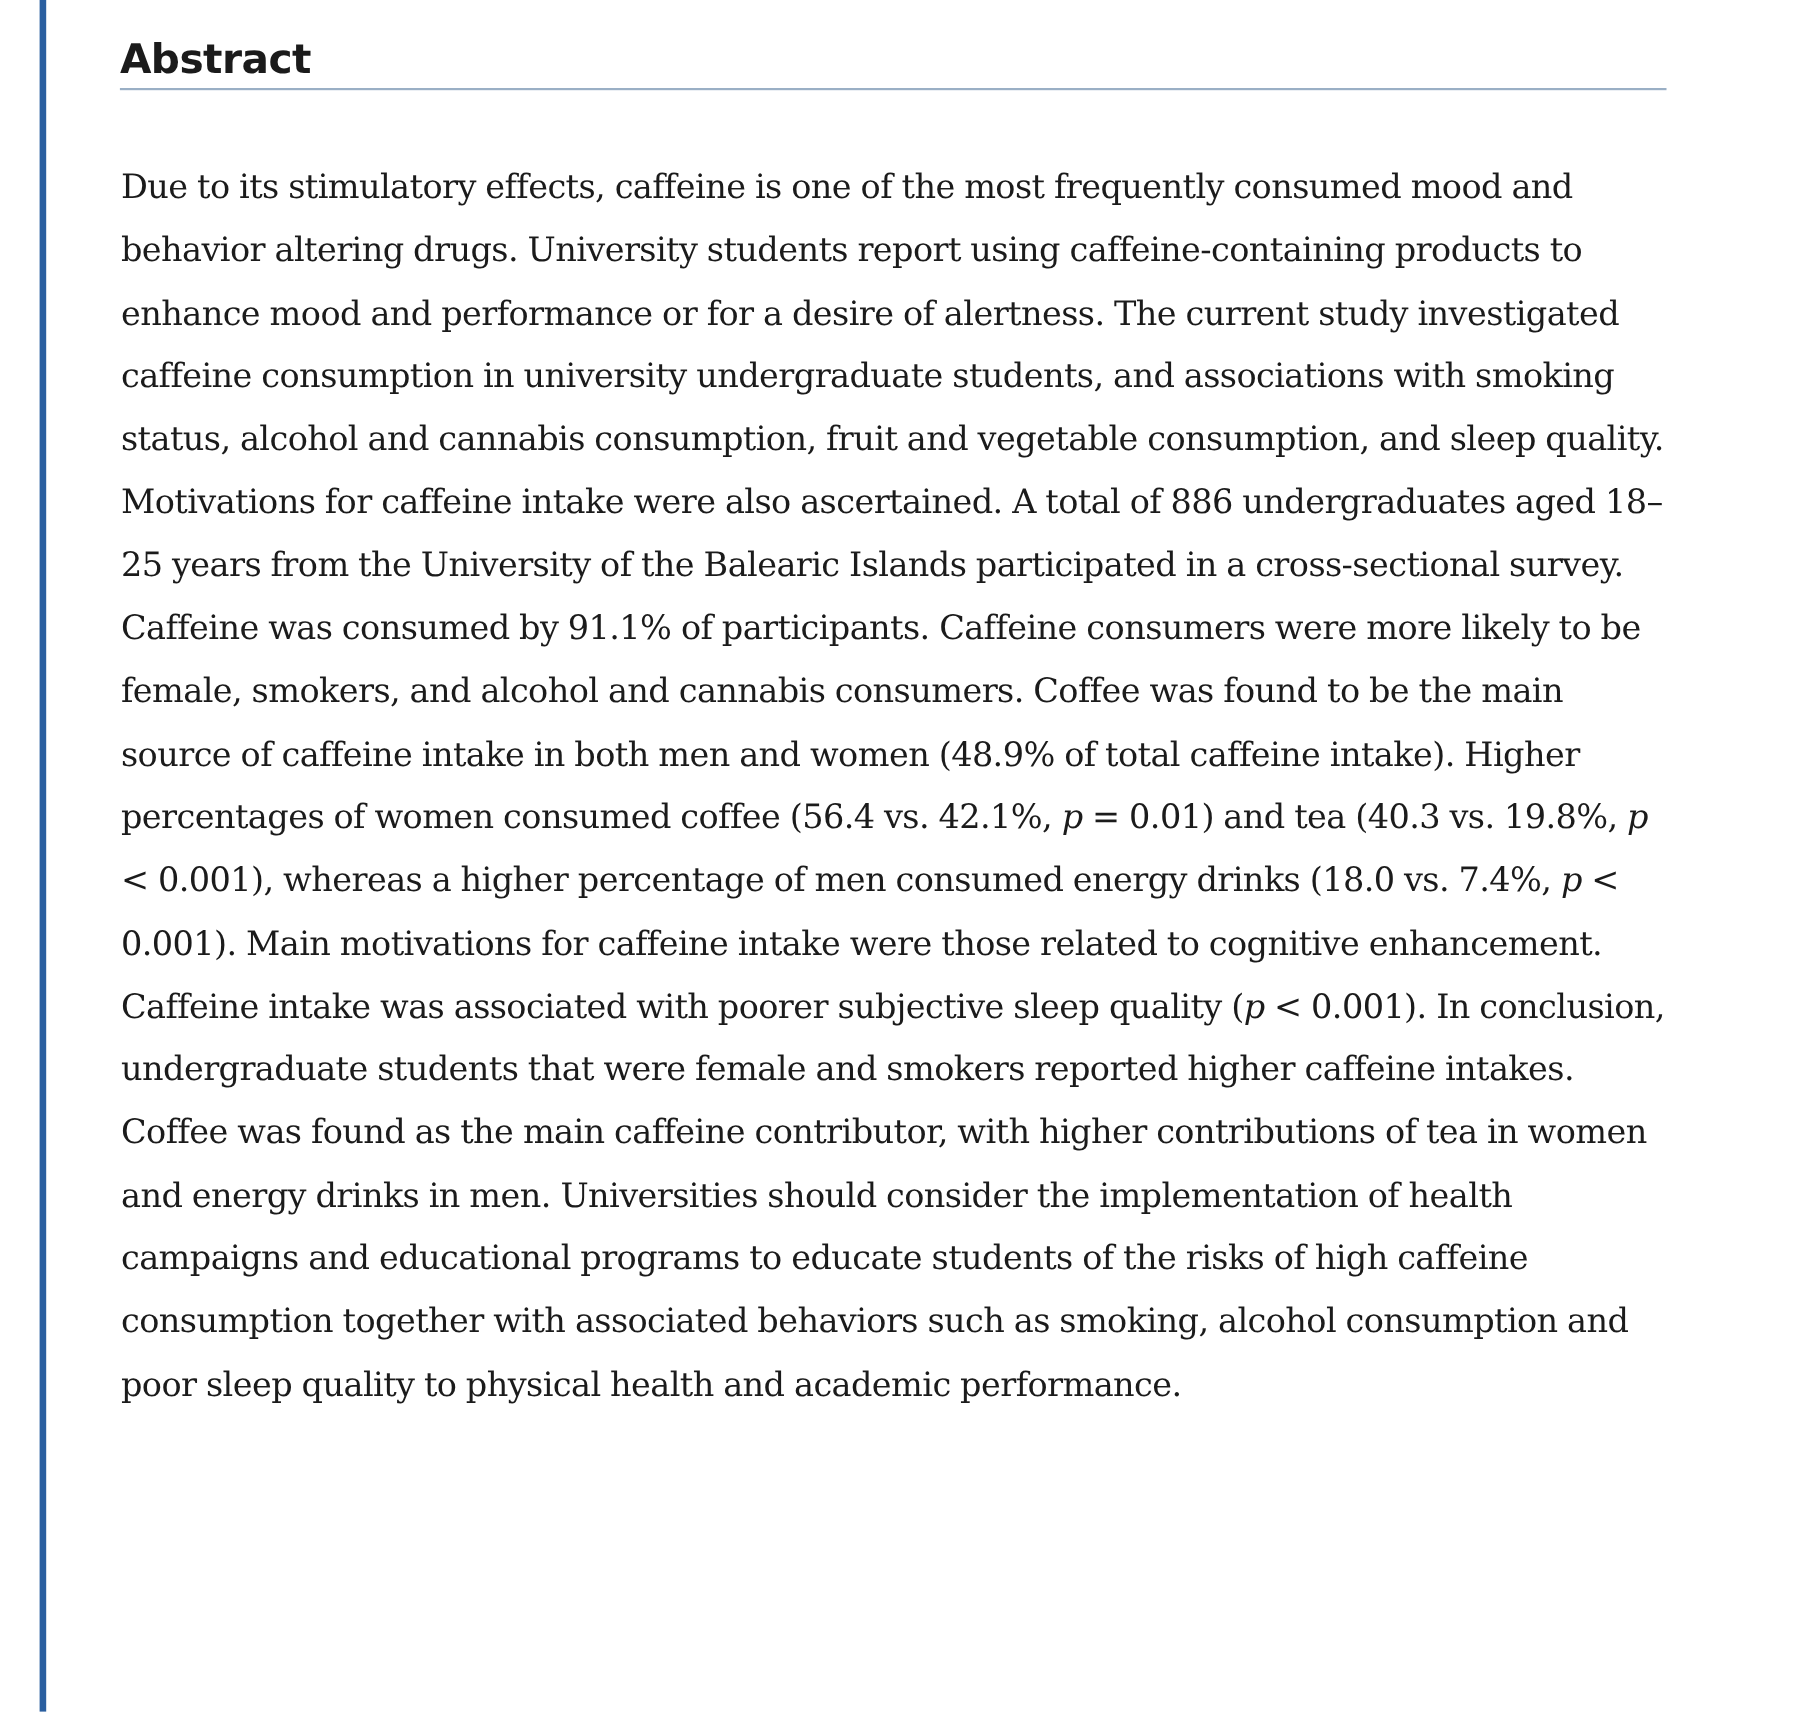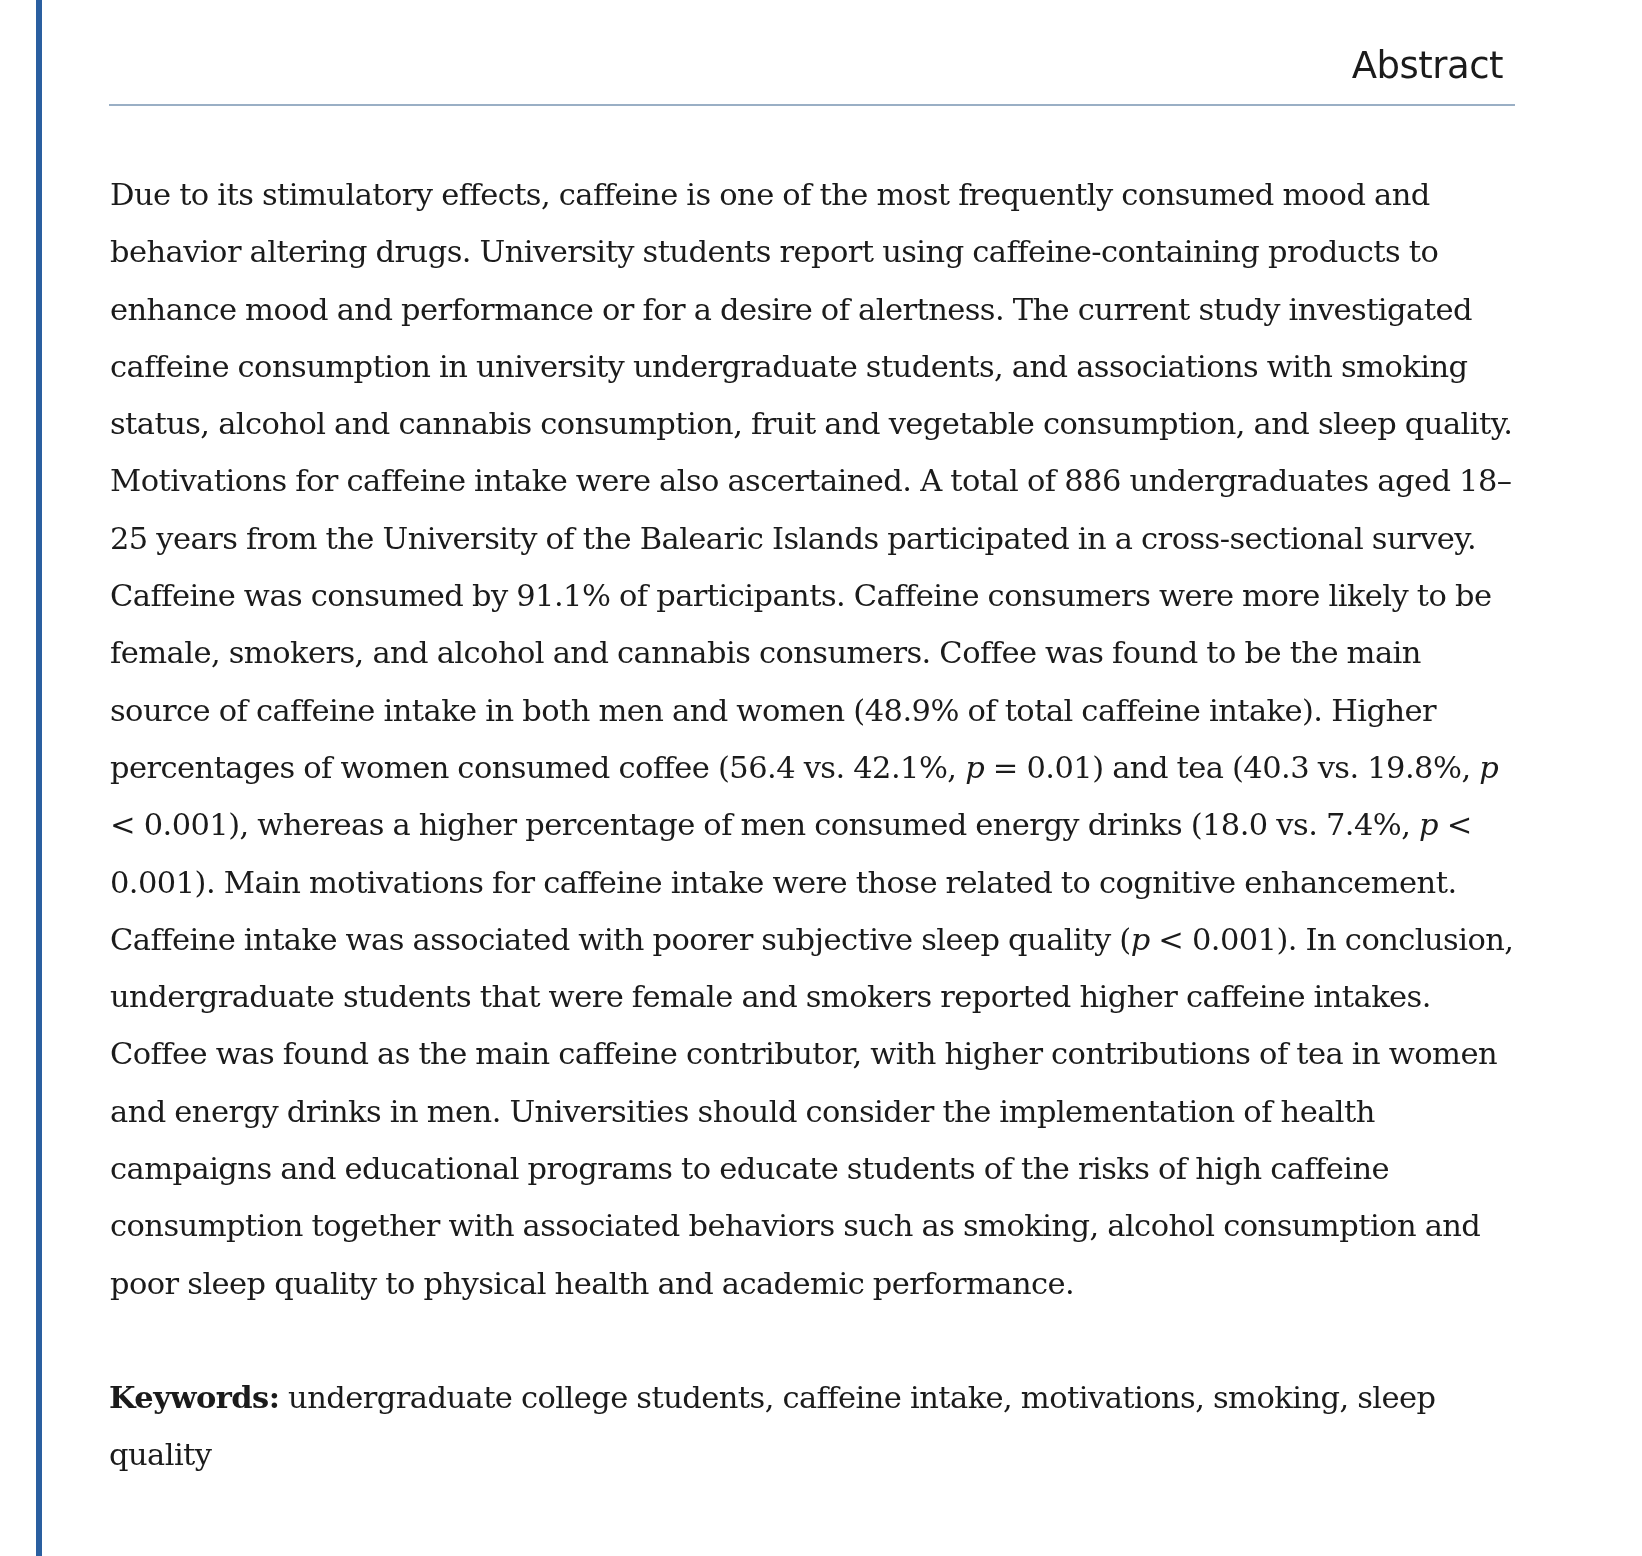--- a/index.html
+++ b/index.html
@@ -21,29 +21,28 @@
       height: 1556px;
       background: #2a5fa0;
     }
     .abstract {
       position: absolute;
       left: 109px;
       top: 0;
       width: 1406px;
     }
     .heading {
-      margin: 12px;
+      margin: 0;
       padding-top: 28px;
       font-family: "DejaVu Sans", sans-serif;
-      font-weight: normal;
+      font-weight: bold;
       font-size: 37px;
       line-height: 52px;
       color: #1b1b1b;
       letter-spacing: -0.5px;
-      text-align: right;
     }
     .rule {
       margin-top: 0;
       height: 2px;
       background: #9aafc5;
       width: 1406px;
     }
     .body-text {
       margin: 1px;
       margin-top: 60px;
@@ -77,14 +76,13 @@
 <body>
 
 <div class="accent-bar"></div>
 
 <section class="abstract">
   <h2 class="heading">Abstract</h2>
   <div class="rule"></div>
 
   <p class="body-text"><span>Due to its stimulatory effects, caffeine is one of the most frequently consumed mood and behavior altering drugs. University students report using caffeine-containing products to enhance mood and performance or for a desire of alertness. The current study investigated caffeine consumption in university undergraduate students, and associations with smoking status, alcohol and cannabis consumption, fruit and vegetable consumption, and sleep quality. Motivations for caffeine intake were also ascertained. A total of 886 undergraduates aged 18–25 years from the University of the Balearic Islands participated in a cross-sectional survey. Caffeine was consumed by 91.1% of participants. Caffeine consumers were more likely to be female, smokers, and alcohol and cannabis consumers. Coffee was found to be the main source of caffeine intake in both men and women (48.9% of total caffeine intake). Higher percentages of women consumed coffee (56.4 vs. 42.1%, </span><i>p</i><span> = 0.01) and tea (40.3 vs. 19.8%, </span><i>p</i><span> &lt; 0.001), whereas a higher percentage of men consumed energy drinks (18.0 vs. 7.4%, </span><i>p</i><span> &lt; 0.001). Main motivations for caffeine intake were those related to cognitive enhancement. Caffeine intake was associated with poorer subjective sleep quality (</span><i>p</i><span> &lt; 0.001). In conclusion, undergraduate students that were female and smokers reported higher caffeine intakes. Coffee was found as the main caffeine contributor, with higher contributions of tea in women and energy drinks in men. Universities should consider the implementation of health campaigns and educational programs to educate students of the risks of high caffeine consumption together with associated behaviors such as smoking, alcohol consumption and poor sleep quality to physical health and academic performance.</span></p>
 
-  <p class="keywords"><b>Keywords:</b><span> undergraduate college students, caffeine intake, motivations, smoking, sleep quality</span></p>
 </section>
 
 </body></html>

